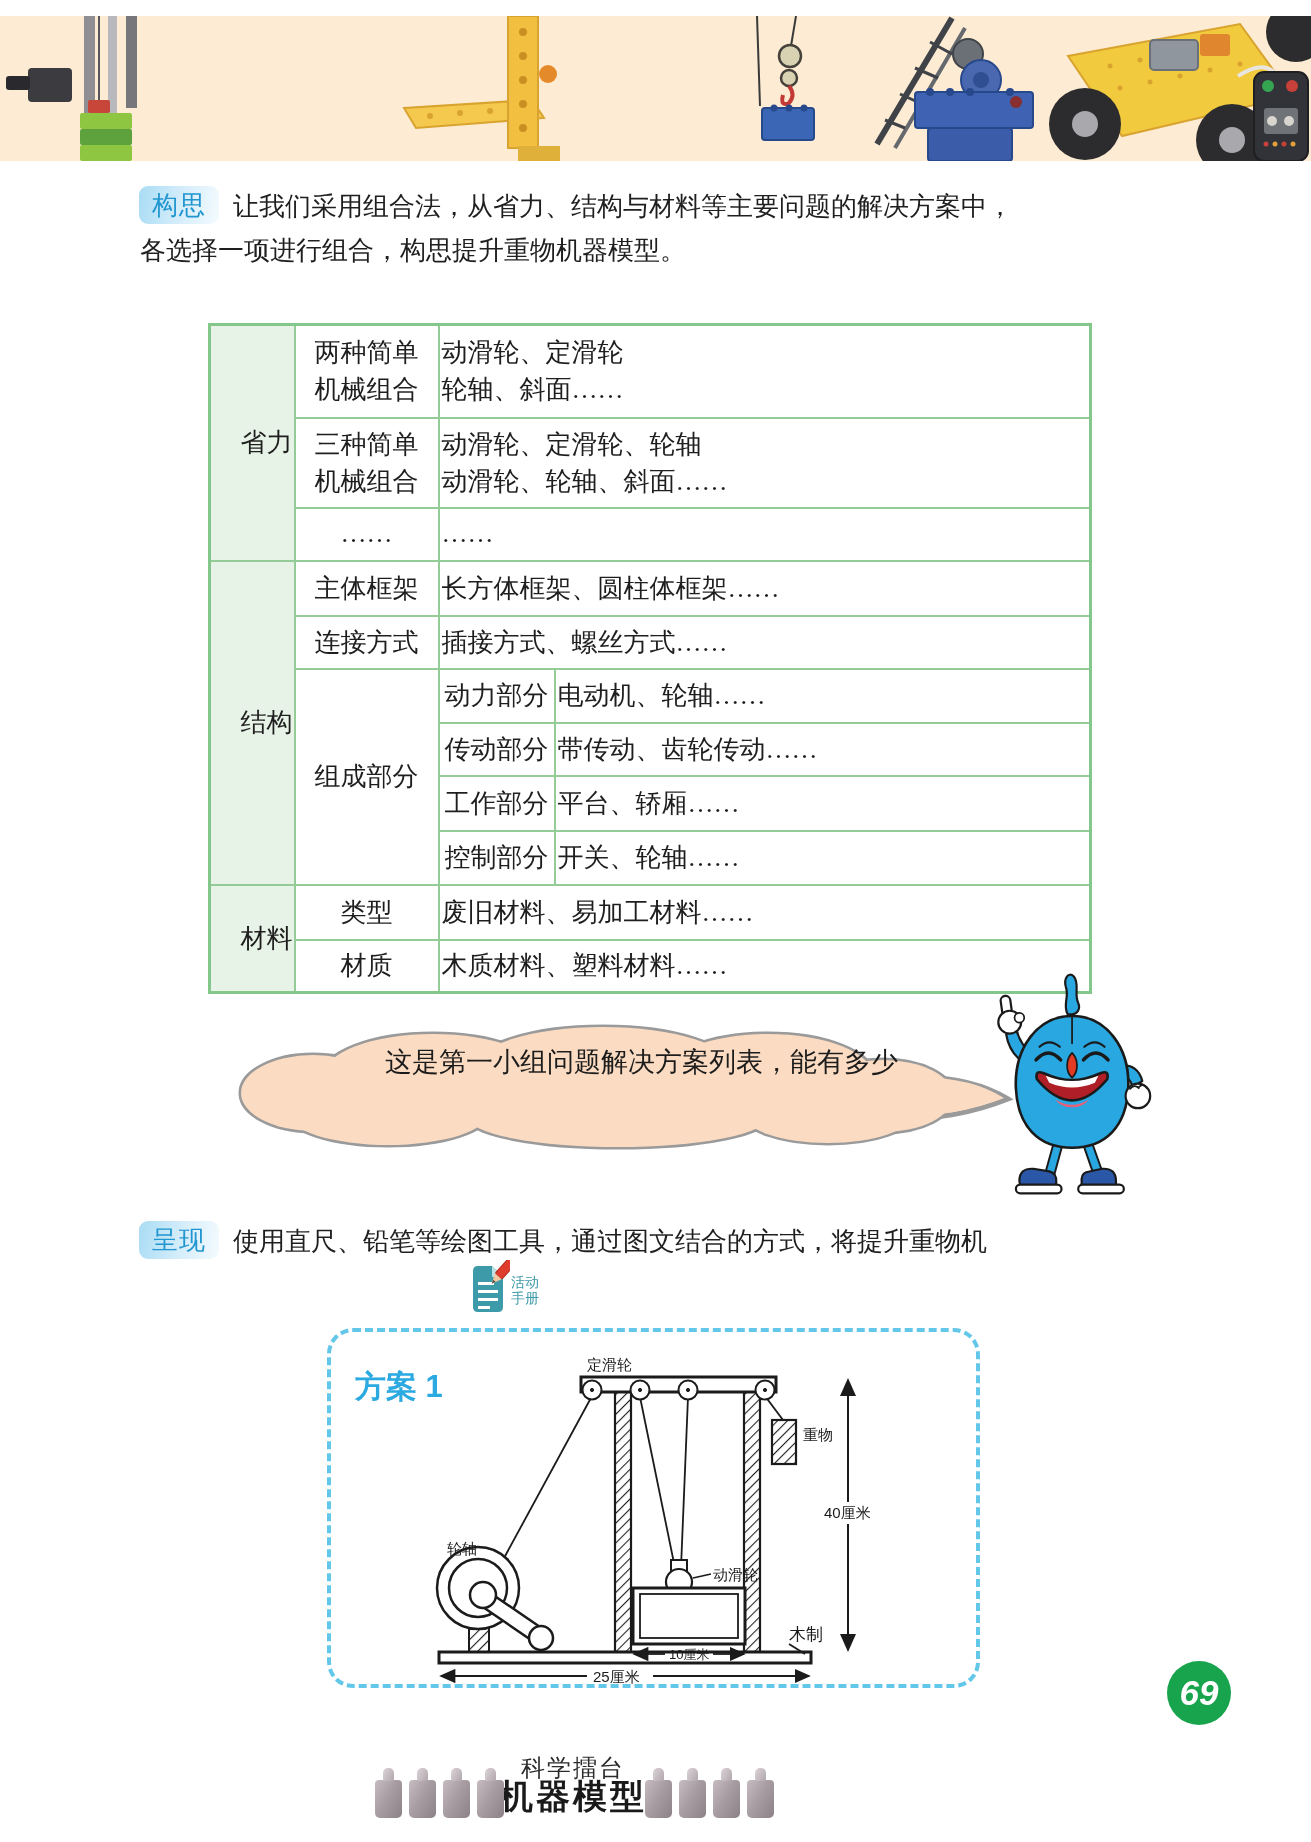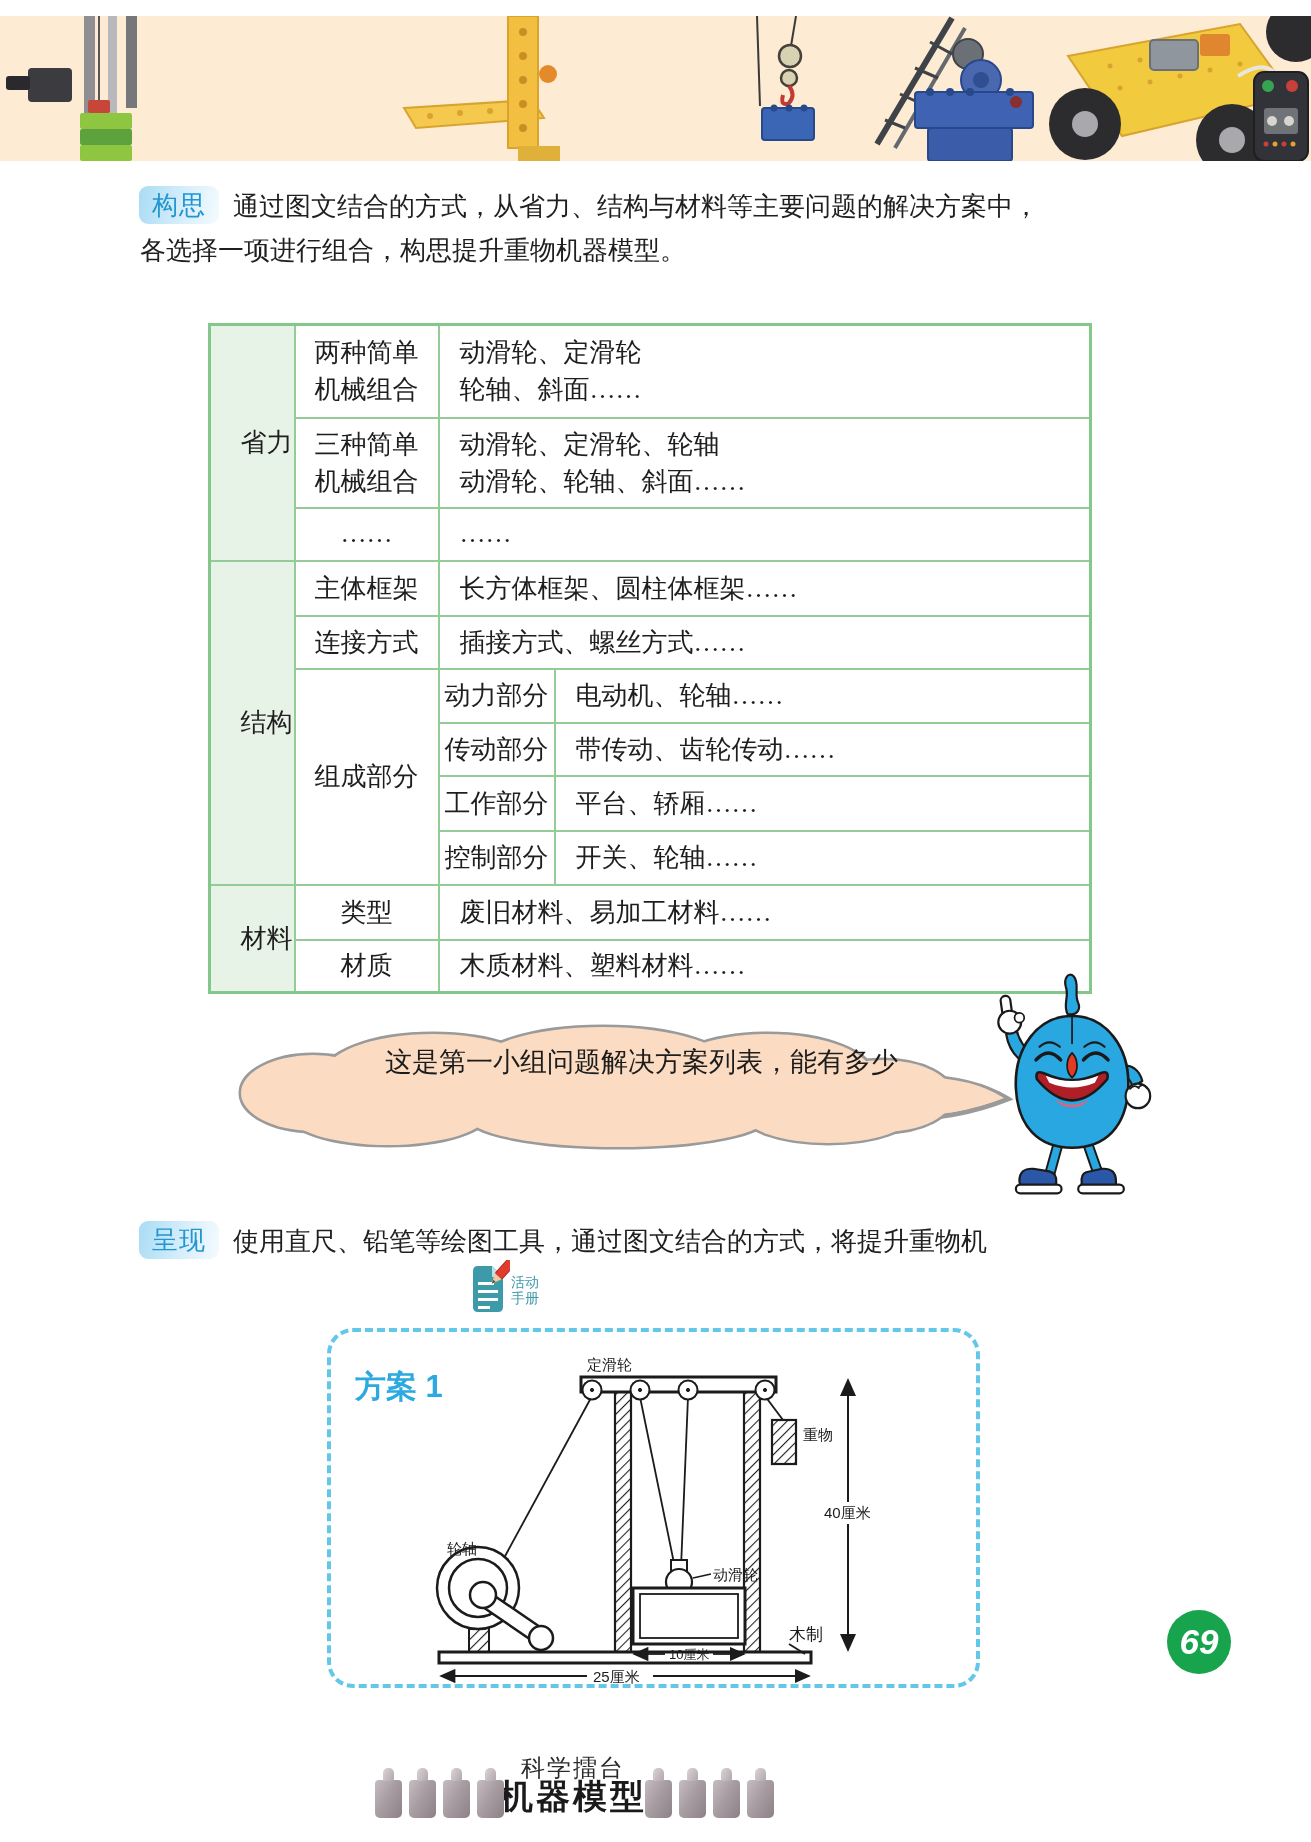--- a/index.html
+++ b/index.html
@@ -11,35 +11,35 @@
         background:linear-gradient(100deg,#a9dcf4 0%,#d7eefb 55%,#f4fbfe 100%);
         color:#2196d0;font-family:"Liberation Sans","DejaVu Sans",sans-serif;
         font-size:26px;display:flex;align-items:center;justify-content:center;letter-spacing:1px;}
   .bodyline{position:absolute;font-size:26px;line-height:38px;white-space:nowrap;color:#1f1f1f;}
   
   .sol-table{position:absolute;left:208px;top:307px;width:884px;border-collapse:collapse;
              table-layout:fixed;border:3px solid #84c78a;font-size:26px;}
   .sol-table td{border:2px solid #93cc97;vertical-align:middle;}
   .sol-table td.cat{background:#e7f3e6;text-align:right;}
   .sol-table td.sub,.sol-table td.part{text-align:center;}
-  .sol-table td.opt{text-align:left;padding-left:20px;}
+  .sol-table td.opt{text-align:left;padding-left:2px;}
   .ml{white-space:pre-line;line-height:37px;}
   
   .bubble-line{position:absolute;font-size:27px;white-space:nowrap;color:#1c1c1c;}
   
   #plan-box{position:absolute;left:327px;top:1312px;width:653px;height:360px;
             border:4px dashed #62c7e9;border-radius:26px;box-sizing:border-box;}
   #plan-title{position:absolute;left:24px;top:34px;font-family:"Liberation Sans","DejaVu Sans",sans-serif;
               font-weight:bold;font-size:31px;color:#2ba9e1;}
   .sketch-label{font-family:"Liberation Sans","DejaVu Sans",sans-serif;font-size:15px;fill:#1b1b1b;}
   
   #handbook-label{position:absolute;left:511px;top:1258px;font-family:"Liberation Sans","DejaVu Sans",sans-serif;
                   font-size:14px;line-height:16px;color:#3d9aa8;white-space:pre-line;}
   
-  #page-badge{position:absolute;left:1167px;top:1594px;width:64px;height:64px;border-radius:50%;
+  #page-badge{position:absolute;left:1167px;top:1645px;width:64px;height:64px;border-radius:50%;
               background:#17a44d;color:#fff;display:flex;align-items:center;justify-content:center;
               font-family:"Liberation Sans","DejaVu Sans",sans-serif;font-weight:bold;font-style:italic;
               font-size:35px;}
   
   #footer-series{position:absolute;left:453px;top:1736px;width:240px;text-align:center;
                  font-family:"Liberation Sans","DejaVu Sans",sans-serif;font-size:24px;letter-spacing:2px;color:#2a2a2a;}
   #footer-title{position:absolute;left:443px;top:1758px;width:260px;text-align:center;
                 font-family:"Liberation Sans","DejaVu Sans",sans-serif;font-size:34px;font-weight:bold;
                 letter-spacing:3px;color:#1a1a1a;}
   .cyl{position:absolute;top:1764px;width:27px;height:38px;border-radius:4px 4px 5px 5px;
@@ -135,21 +135,21 @@
       <circle cx="1272" cy="105" r="5" fill="#d8d4ce"></circle>
         <circle cx="1289" cy="105" r="5" fill="#d8d4ce"></circle>
       <circle cx="1266" cy="128" r="2.5" fill="#c8403a"></circle>
         <circle cx="1275" cy="128" r="2.5" fill="#e0a03a"></circle>
       <circle cx="1284" cy="128" r="2.5" fill="#c8403a"></circle>
         <circle cx="1293" cy="128" r="2.5" fill="#e0a03a"></circle>
     </g>
   </svg>
 
   <div class="chip" style="left:139px;top:170px">构思</div>
-  <div class="bodyline" style="left:233px;top:172px">通过图文结合的方式，从省力、结构与材料等主要问题的解决方案中，</div>
+  <div class="bodyline" style="left:233px;top:172px">让我们采用组合法，从省力、结构与材料等主要问题的解决方案中，</div>
   <div class="bodyline" style="left:140px;top:216px">各选择一项进行组合，构思提升重物机器模型。</div>
 
   <table class="sol-table">
     <colgroup>
         <col style="width:85px">
         <col style="width:144px">
         <col style="width:116px">
         <col>
       </colgroup>
     <tbody>

